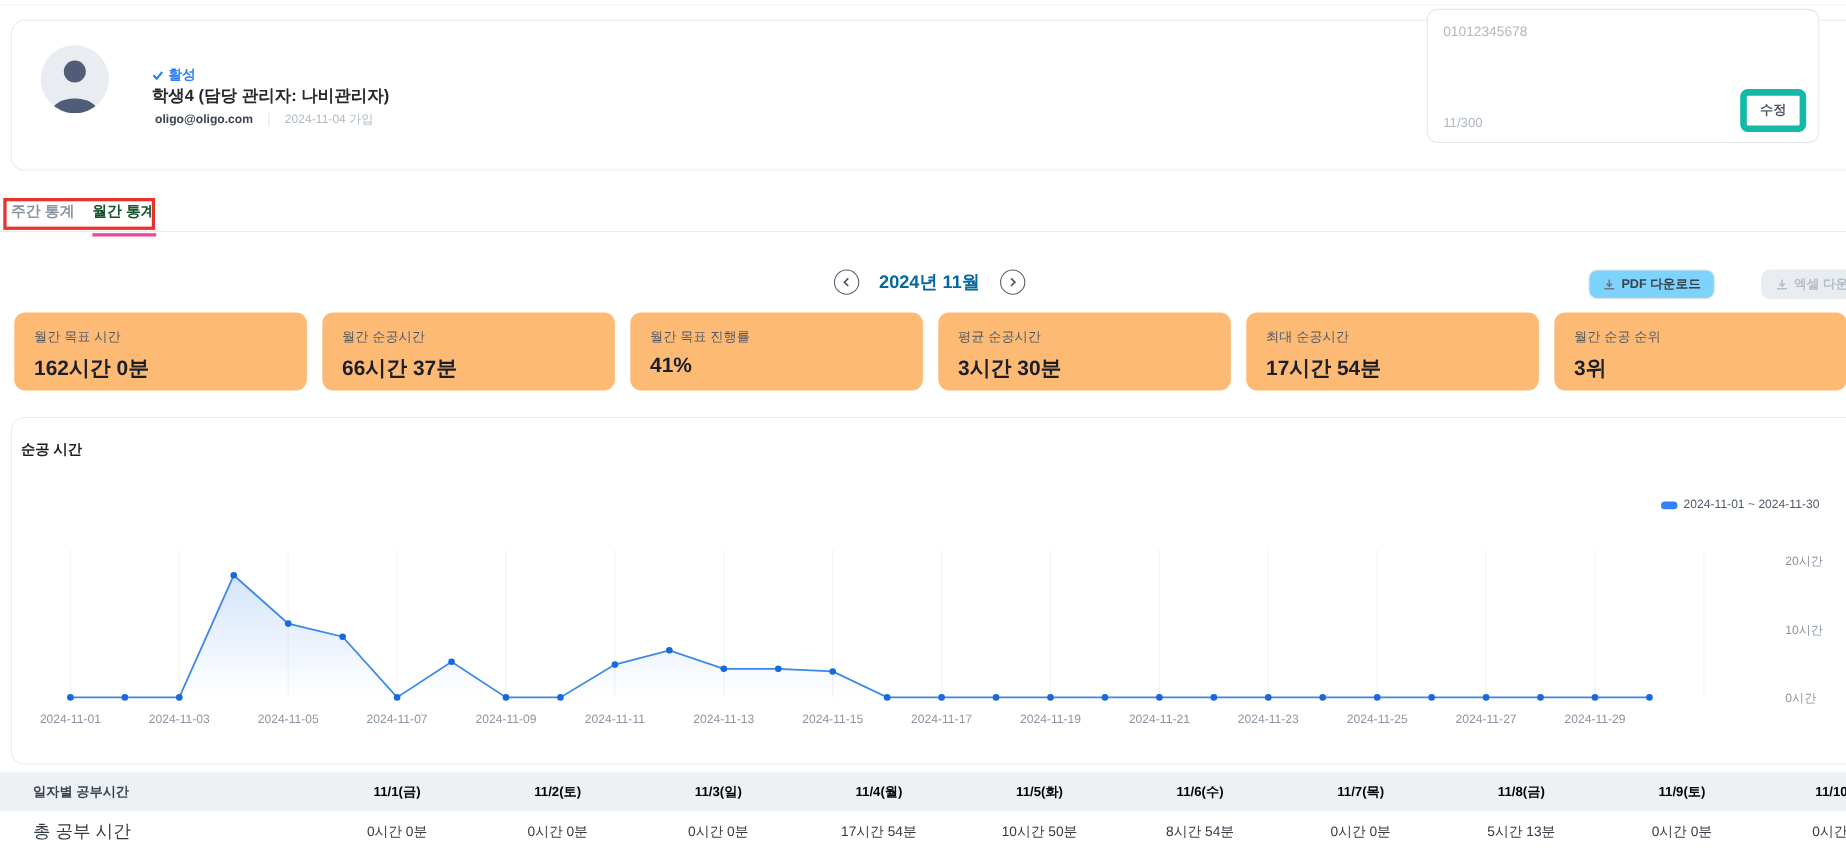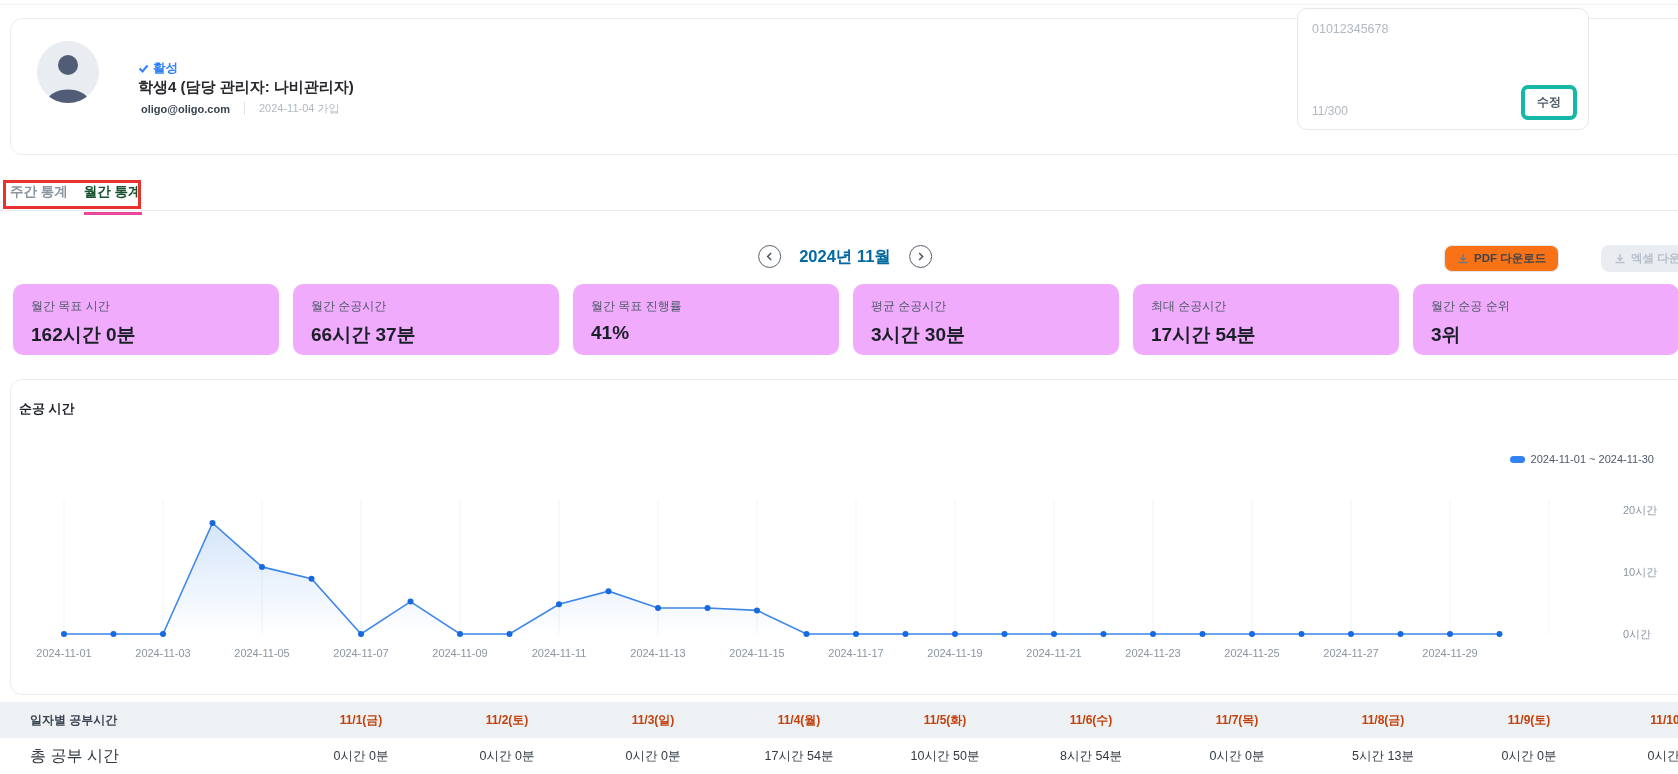--- a/index.html
+++ b/index.html
@@ -15,25 +15,25 @@
     background:#e9edf2; overflow:hidden; }
   .status { position:absolute; left:127px; top:41px; font-size:12.5px; font-weight:bold;
     color:#3182f6; display:flex; align-items:center; gap:4px; }
   .pname { position:absolute; left:127px; top:59px; font-size:15px; font-weight:bold; color:#26282c; }
   .prow { position:absolute; left:130px; top:82px; font-size:11px; display:flex; align-items:center; gap:14px; }
   .pemail { font-weight:bold; color:#3a4350; }
   .pdiv { width:1px; height:13px; background:#e0e4e9; }
   .pjoined { color:#b0b8c1; }
 
   
-  .memo-box { position:absolute; left:1297px; top:8px; width:292px; height:122px;
+  .memo-box { position:absolute; left:1297px; top:8px; width:357px; height:122px;
     background:#fff; border:1px solid #e5e8eb; border-radius:10px; z-index:3; }
   .memo-ph { position:absolute; left:14px; top:13px; font-size:12.5px; color:#b0b8c1; }
   .memo-count { position:absolute; left:14px; bottom:11px; font-size:12px; color:#b0b8c1; }
-  .memo-edit { position:absolute; right:11px; bottom:9px; background:#fff; border:4px solid #14b8a6;
+  .memo-edit { position:absolute; right:11px; bottom:9px; background:#fff; border:6px solid #14b8a6;
     border-radius:7px; font-size:12px; font-weight:bold; color:#4e5968; padding:5px 12px; cursor:pointer; }
 
   
   .tabs { position:absolute; left:10px; top:183px; display:flex; gap:16px; z-index:2; }
   .tab { font-size:13.5px; font-weight:bold; padding-bottom:11px; cursor:pointer; }
   .tab.inactive { color:#8b95a1; }
   .tab.active { color:#14532d; border-bottom:3px solid #ec4899; }
   .tabs-sep { position:absolute; left:0; top:210px; width:1678px; height:1px; background:#e8ebee; }
   .red-box { position:absolute; left:3px; top:180px; width:138px; height:29px;
     border:3px solid #e8322e; z-index:4; pointer-events:none; }
@@ -41,46 +41,46 @@
   
   .month-nav { position:absolute; top:245px; left:845px; transform:translateX(-50%);
     display:flex; align-items:center; gap:18px; }
   .nav-circle { width:23px; height:23px; border-radius:50%; border:1.5px solid #57606c;
     display:flex; align-items:center; justify-content:center; cursor:pointer; background:#fff; }
   .month-label { font-size:16.5px; font-weight:bold; color:#0369a1; }
 
   
   .dl-btn { position:absolute; top:245px; height:27px; display:flex; align-items:center; gap:5px;
     border-radius:8px; font-size:11.5px; font-weight:bold; padding:0 12px; cursor:pointer; }
-  .dl-pdf { left:1444px; background:#f97316; border:1px solid #e1e5ea; color:#3a4350; }
+  .dl-pdf { left:1444px; background:#7dd3fc; border:1px solid #e1e5ea; color:#3a4350; }
   .dl-xls { left:1601px; width:136px; background:#e9edf1; border:1px solid #e9edf1; color:#b6bec9; }
 
   
   .stats-row { position:absolute; left:0; top:284px; width:1800px; padding-left:13px;
     display:flex; gap:14px; }
-  .stat-card { width:266px; height:71px; background:#f0abfc; border-radius:10px; padding:14px 18px; }
+  .stat-card { width:266px; height:71px; background:#fdba74; border-radius:10px; padding:14px 18px; }
   .stat-label { font-size:12px; color:#4e5968; }
   .stat-value { font-size:19px; font-weight:bold; color:#1b1f27; margin-top:7px; }
 
   
   .chart-card { position:absolute; left:10px; top:379px; width:1780px; height:316px;
     background:#fff; border:1px solid #e9edf1; border-radius:12px; }
   .chart-title { position:absolute; left:8px; top:20px; font-size:13px; font-weight:bold; color:#1b1f27; }
   .legend { position:absolute; top:73px; right:135px; display:flex; align-items:center; gap:6px; }
   .legend-pill { width:15px; height:7px; border-radius:4px; background:#3182f6; }
   .legend-text { font-size:11px; color:#4e5968; }
   .chart-svg { position:absolute; left:20px; top:90px; }
 
   
   .daily-table { position:absolute; left:0; top:702px; width:1800px; }
   .t-head { display:flex; background:#eef1f4; height:36px; align-items:center; }
   .t-row { display:flex; background:#fff; height:37px; align-items:center; }
   .t-label { width:288px; padding-left:30px; font-size:12px; font-weight:bold; color:#3a4350; }
   .t-row .t-label { font-weight:normal; color:#333a42; font-size:16px; }
-  .t-cell { width:146px; text-align:center; font-size:12px; font-weight:bold; color:#c2410c; }
+  .t-cell { width:146px; text-align:center; font-size:12px; font-weight:bold; color:#000000; }
   .t-row .t-cell { font-weight:normal; color:#333a42; font-size:12.5px; }
 </style>
 </head>
 <body>
 
 <div class="top-line"></div>
 
 <div class="profile-card">
   <div class="avatar">
     <svg width="62" height="62" viewBox="0 0 62 62">

